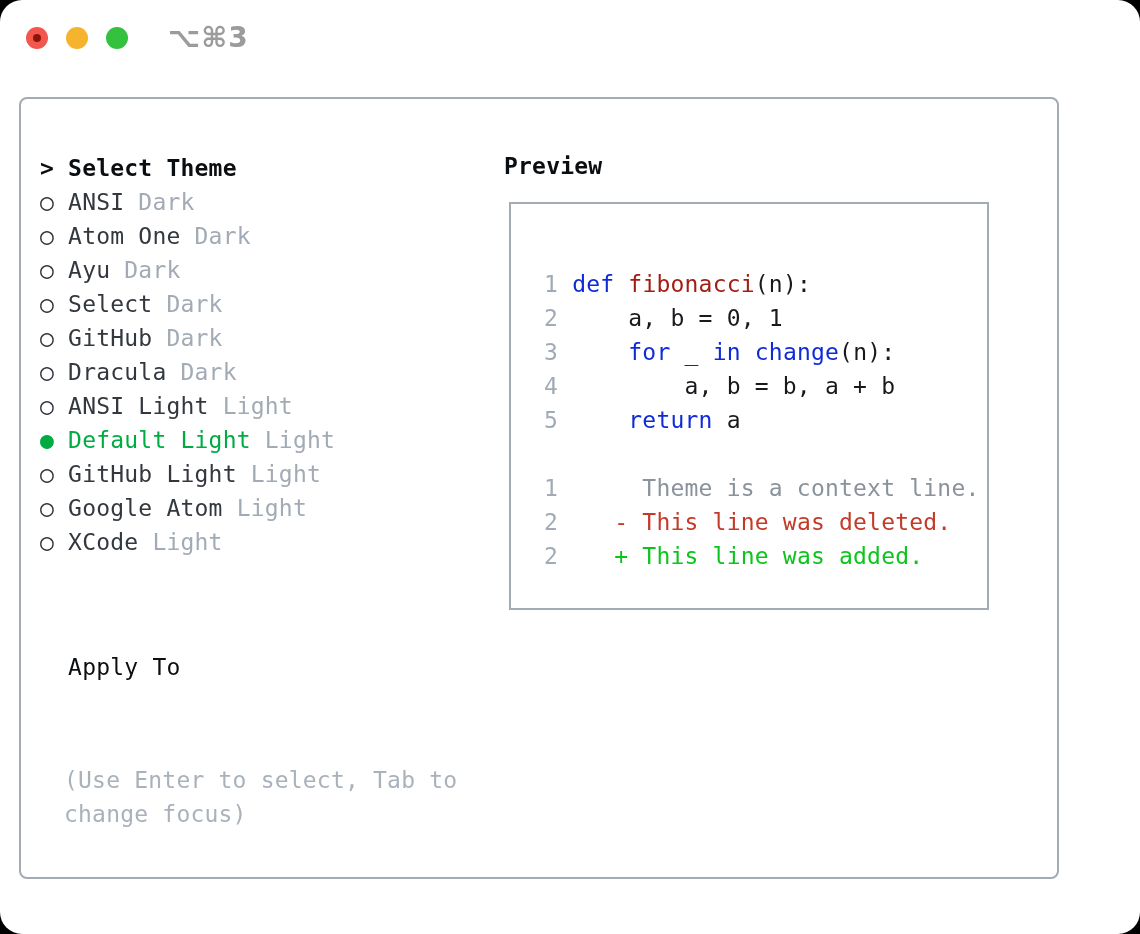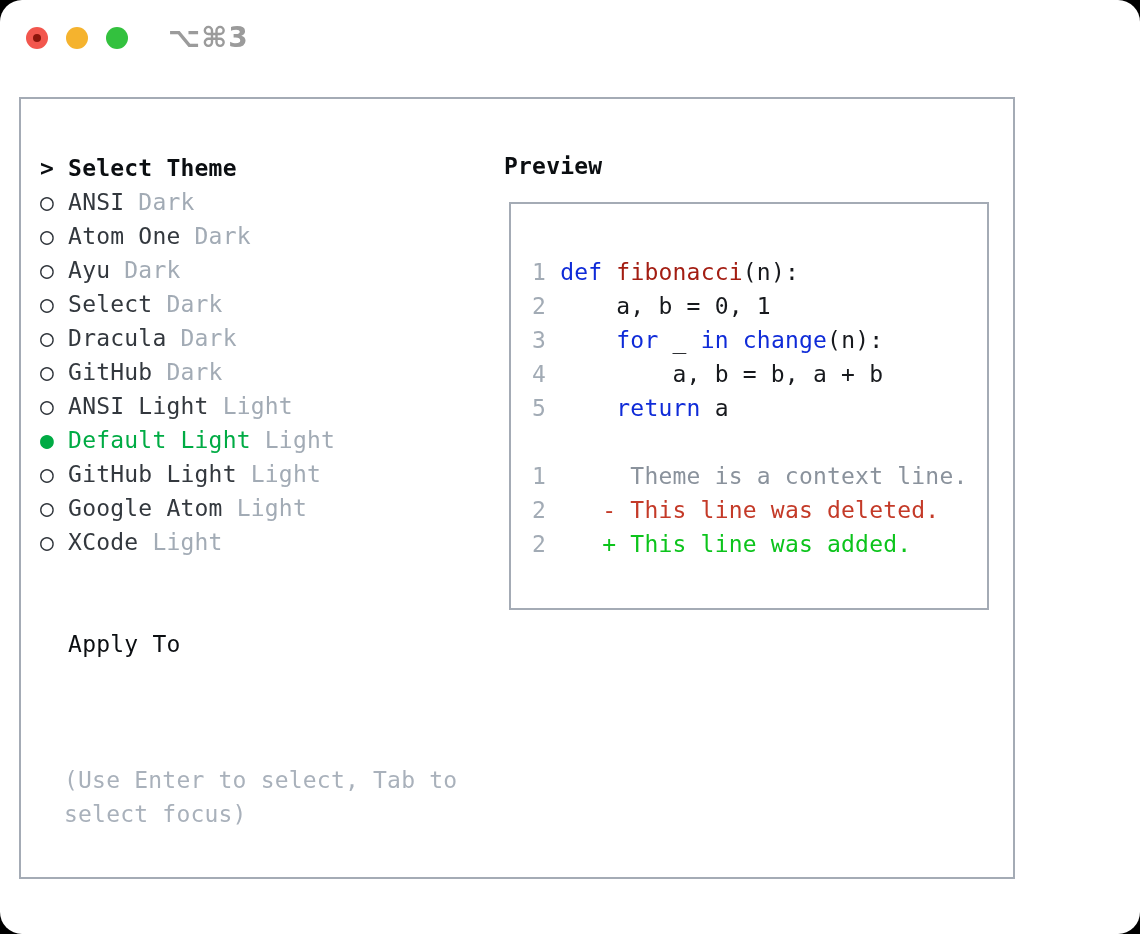--- a/index.html
+++ b/index.html
@@ -9,43 +9,43 @@
   .titlebar{position:absolute;left:0;top:0;width:100%;height:76px;}
   .tl{position:absolute;top:27px;width:22px;height:22px;border-radius:50%;display:inline-block;}
   .tl.red{left:26px;background:var(--traffic_red);}
   .tl.yellow{left:66px;background:var(--traffic_yellow);}
   .tl.green{left:106px;background:var(--traffic_green);}
   .tl .dot{position:absolute;left:7px;top:7px;width:8px;height:8px;border-radius:50%;background:var(--traffic_red_dot);}
   .wtitle{position:absolute;left:168px;top:21px;font-size:28px;font-weight:bold;color:var(--titlebar_gray);
           font-family:"DejaVu Sans","Liberation Sans",sans-serif;letter-spacing:1px;}
   
   .panel{position:absolute;left:19px;top:97px;width:992px;height:778px;border:2px solid var(--border_gray);
-         border-radius:0;background:#fff;font-size:23px;line-height:34px;letter-spacing:0.2px;}
+         border-radius:8px;background:#fff;font-size:23px;line-height:34px;letter-spacing:0.2px;padding-left:44px;}
   .row,.crow{white-space:pre;height:34px;}
   .bold{font-weight:bold;}
   .heading{color:var(--heading_dark);}
   .txt{color:var(--text_dark);}
   .muted{color:var(--muted_gray);}
   .sel{color:var(--accent_green);}
   .hint{color:var(--hint_gray);}
   .num{color:var(--muted_gray);}
   .k{color:var(--keyword_blue);}
   .f{color:var(--function_red);}
   .p{color:var(--code_black);}
   .ctx{color:var(--context_gray);}
   .del{color:var(--deleted_red);}
   .add{color:var(--added_green);}
   .left-block{position:absolute;left:19px;}
   #theme-block{top:52px;}
-  #apply-block{top:528px;}
+  #apply-block{top:551px;}
   #hint-block{top:664px;margin-left:24px;}
   .preview-header{position:absolute;left:483px;top:50px;height:34px;color:var(--heading_dark);}
   .preview-box{position:absolute;left:488px;top:103px;width:476px;height:404px;border:2px solid var(--border_gray);
                background:#fff;overflow:hidden;}
-  #code{position:absolute;left:19px;top:49px;margin:2px;}
+  #code{position:absolute;left:19px;top:49px;margin:14px;}
 </style>
 </head>
 <body>
 
 <div class="window">
   <div class="titlebar">
     <span class="tl red">
         <span class="dot"></span>
       </span>
     <span class="tl yellow"></span>
@@ -55,37 +55,37 @@
 
   <div class="panel">
 
     <div class="left-block" id="theme-block">
       <div class="row"><span class="bold heading">&gt; </span><span class="bold heading">Select Theme</span></div>
       <div id="theme-list">
           <div class="row"><span class="txt">○ </span><span class="txt">ANSI </span><span class="muted">Dark</span></div>
           <div class="row"><span class="txt">○ </span><span class="txt">Atom One </span><span class="muted">Dark</span></div>
           <div class="row"><span class="txt">○ </span><span class="txt">Ayu </span><span class="muted">Dark</span></div>
           <div class="row"><span class="txt">○ </span><span class="txt">Select </span><span class="muted">Dark</span></div>
+          <div class="row"><span class="txt">○ </span><span class="txt">GitHub </span><span class="muted">Dark</span></div>
           <div class="row"><span class="txt">○ </span><span class="txt">Dracula </span><span class="muted">Dark</span></div>
-          <div class="row"><span class="txt">○ </span><span class="txt">GitHub </span><span class="muted">Dark</span></div>
           <div class="row"><span class="txt">○ </span><span class="txt">ANSI Light </span><span class="muted">Light</span></div>
           <div class="row"><span class="sel">● </span><span class="sel">Default Light </span><span class="muted">Light</span></div>
           <div class="row"><span class="txt">○ </span><span class="txt">GitHub Light </span><span class="muted">Light</span></div>
           <div class="row"><span class="txt">○ </span><span class="txt">Google Atom </span><span class="muted">Light</span></div>
           <div class="row"><span class="txt">○ </span><span class="txt">XCode </span><span class="muted">Light</span></div>
         </div>
     </div>
 
     <div class="left-block" id="apply-block">
       <div class="row"><span class="heading">  </span><span class="heading">Apply To</span></div>
     </div>
 
     <div class="left-block" id="hint-block">
       <div class="row hint">(Use Enter to select, Tab to</div>
-      <div class="row hint">select focus)</div>
+      <div class="row hint">change focus)</div>
     </div>
 
     <div class="preview-header bold">Preview</div>
     <div class="preview-box">
       <div id="code">
           <div class="crow"><span class="num">1</span><span class="p"> </span><span class="k">def</span><span class="p"> </span><span class="f">fibonacci</span><span class="p">(n):</span></div>
           <div class="crow"><span class="num">2</span><span class="p">     a, b = 0, 1</span></div>
           <div class="crow"><span class="num">3</span><span class="p">     </span><span class="k">for</span><span class="p"> _ </span><span class="k">in</span><span class="p"> </span><span class="k">change</span><span class="p">(n):</span></div>
           <div class="crow"><span class="num">4</span><span class="p">         a, b = b, a + b</span></div>
           <div class="crow"><span class="num">5</span><span class="p">     </span><span class="k">return</span><span class="p"> a</span></div>

